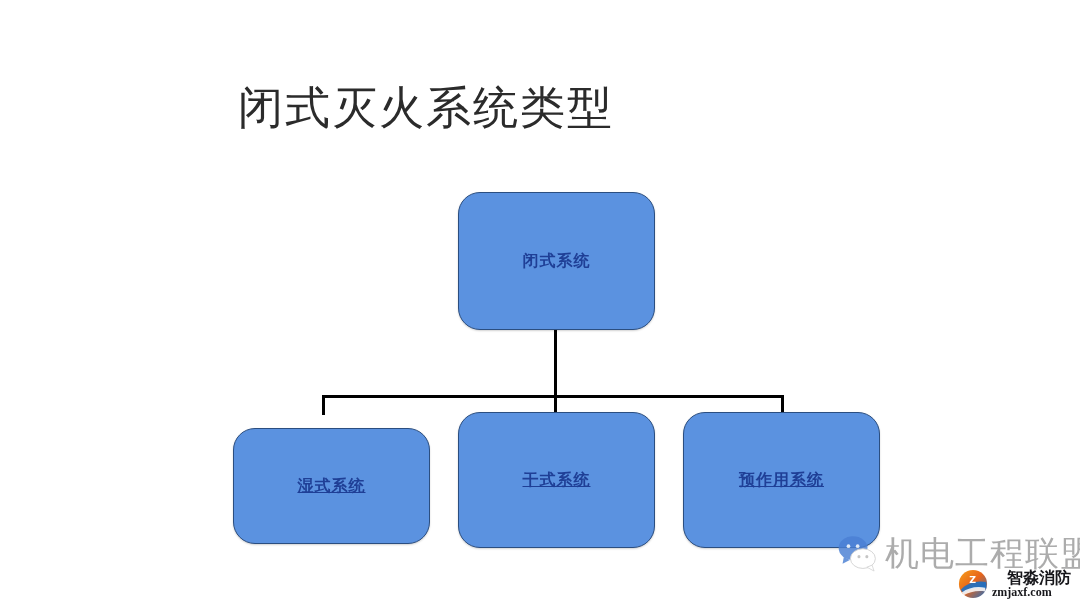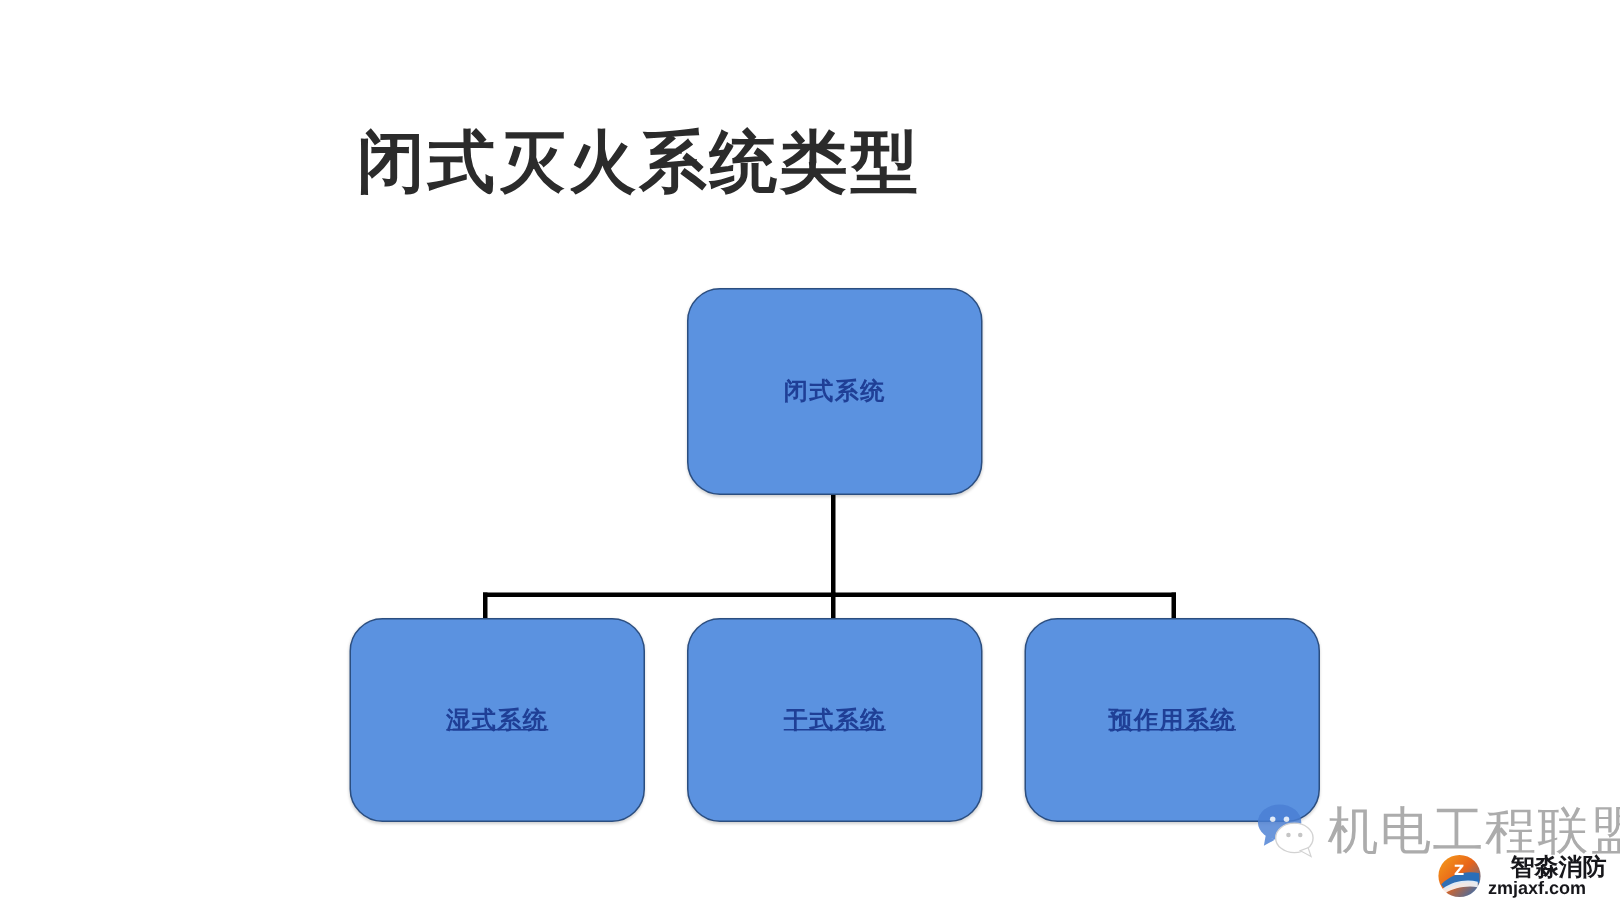--- a/index.html
+++ b/index.html
@@ -19,21 +19,21 @@
     overflow: hidden;
   }
 
   
   #slide-title {
     position: absolute;
     left: 238px;
     top: 82px;
     font-family: "DejaVu Sans", "Liberation Sans", sans-serif;
     font-size: 45px;
-    font-weight: bold;
+    font-weight: normal;
     color: #2b2b2b;
     letter-spacing: 2px;
     white-space: nowrap;
     line-height: 1.15;
   }
 
   
   .connector {
     position: absolute;
     background: #000000;
@@ -93,23 +93,23 @@
     text-decoration: underline;
   }
   #node-root {
     left: 458px;
     top: 192px;
     width: 197px;
     height: 138px;
   }
   #node-child-0 {
     left: 233px;
-    top: 412px;
-    width: 197px;
-    height: 136px;
+    top: 428px;
+    width: 197px;
+    height: 116px;
   }
   #node-child-1 {
     left: 458px;
     top: 412px;
     width: 197px;
     height: 136px;
   }
   #node-child-2 {
     left: 683px;
     top: 412px;
@@ -166,21 +166,21 @@
   #zmjaxf-name {
     font-family: "DejaVu Sans", "Liberation Sans", sans-serif;
     font-size: 16px;
     font-weight: bold;
     color: #17171b;
     letter-spacing: 0px;
     white-space: nowrap;
     margin-left: 15px;
   }
   #zmjaxf-url {
-    font-family: Liberation Sans, sans-serif;
+    font-family: Liberation Serif, serif;
     font-size: 12px;
     font-weight: bold;
     color: #17171b;
     letter-spacing: 0px;
     white-space: nowrap;
   }
 </style>
 </head>
 <body>
 

